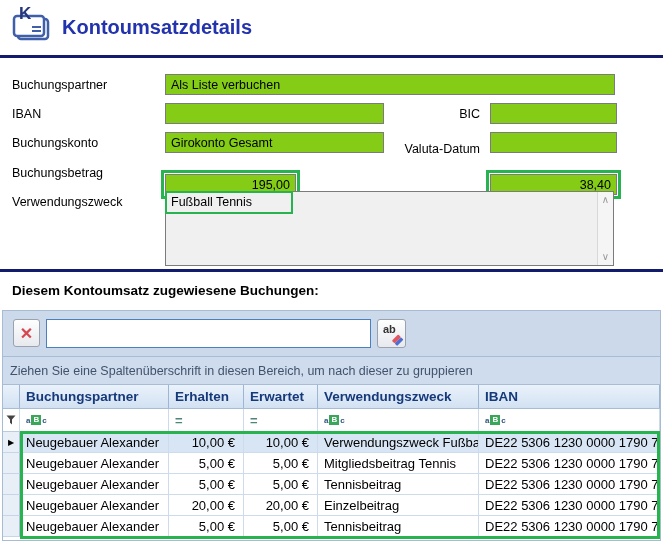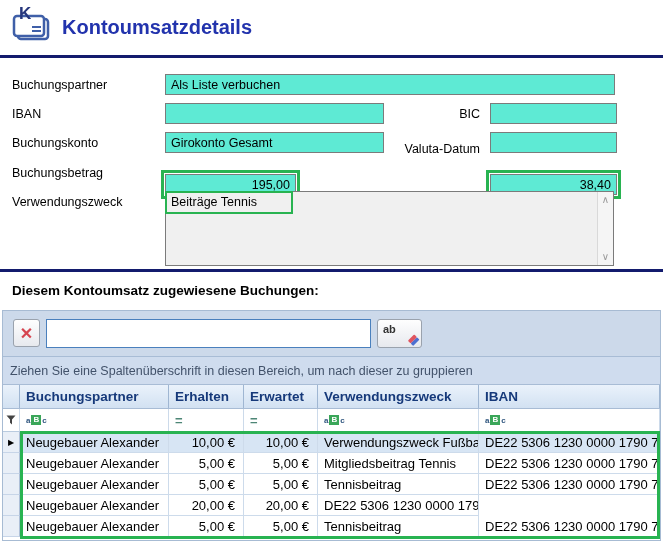--- a/index.html
+++ b/index.html
@@ -9,21 +9,21 @@
 
   
   .app-icon{position:absolute;left:8px;top:3px;width:46px;height:44px;}
   .page-title{position:absolute;left:62px;top:16px;font-size:20px;font-weight:bold;color:#2233ad;}
   .navy-line{position:absolute;left:0;width:663px;height:3px;background:#131b6d;}
   .line1{top:55px;} .line2{top:269px;}
 
   
   .flabel{position:absolute;font-size:12.5px;color:#000;white-space:nowrap;}
   .flabel.right{text-align:right;}
-  .field{position:absolute;height:21px;background:#5eead4;border:1px solid #7b7b7b;
+  .field{position:absolute;height:21px;background:#84cc16;border:1px solid #7b7b7b;
          font-size:12.5px;display:flex;align-items:center;padding:0 5px;overflow:hidden;white-space:nowrap;}
   .field.num{justify-content:flex-end;margin-top:12px;}
   .green-outline{outline:3px solid #28b351;outline-offset:1px;}
   .vz-area{position:absolute;left:165px;top:191px;width:449px;height:75px;background:#f0f0f0;
            border:1px solid #7b7b7b;font-size:12.5px;}
   .vz-text{position:absolute;left:5px;top:3px;white-space:nowrap;}
   .vz-green{position:absolute;left:-1px;top:-1px;width:128px;height:23px;border:2px solid #28b351;pointer-events:none;}
   .vz-scroll{position:absolute;right:0;top:0;bottom:0;width:16px;background:#f5f5f5;border-left:1px solid #d9d9d9;}
   .vz-scroll .arr{position:absolute;left:0;width:100%;text-align:center;color:#9a9a9a;font-size:10px;line-height:14px;}
   .arr.up{top:1px;} .arr.dn{bottom:1px;}
@@ -32,21 +32,21 @@
 
   
   .grid{position:absolute;left:2px;top:310px;width:659px;height:231px;background:#fff;
         border:1px solid #a7bbd3;}
   .toolbar{position:absolute;left:0;top:0;right:0;height:45px;background:#ccd9ea;}
   .btn{position:absolute;background:linear-gradient(#fefefe,#e7e9ee);border:1px solid #9aa2ad;
        border-radius:3px;display:flex;align-items:center;justify-content:center;cursor:default;}
   .x-btn{left:10px;top:8px;width:27px;height:28px;color:#d64550;font-weight:bold;font-size:16px;}
   .search-input{position:absolute;left:43px;top:8px;width:325px;height:29px;border:1px solid #4a80bd;
                 background:#fff;font-family:"Liberation Sans",sans-serif;font-size:13px;padding:0 4px;outline:none;}
-  .ab-btn{left:374px;top:8px;width:45px;height:29px;font-size:11px;color:#333;font-weight:bold;}
+  .ab-btn{left:374px;top:8px;width:29px;height:29px;font-size:11px;color:#333;font-weight:bold;}
   .ab-btn .ab-t{position:absolute;left:5px;top:3px;}
   .ab-btn svg{position:absolute;right:1px;bottom:1px;}
 
   .groupbar{position:absolute;left:0;top:45px;right:0;height:28px;background:#cfdcee;
             border-top:1px solid #a8bcd5;display:flex;align-items:center;padding-left:7px;
             font-size:12.5px;color:#42526a;}
 
   .gridrow{display:grid;grid-template-columns:17px 149px 75px 74px 161px 1fr;}
   .header-row{position:absolute;left:0;top:73px;right:0;height:25px;
               background:linear-gradient(#eaf2fb,#d2e1f2);border-top:1px solid #a8bcd5;border-bottom:1px solid #a8bcd5;}
@@ -98,21 +98,21 @@
 
   <div class="field" style="left:165px;top:74px;width:450px;">Als Liste verbuchen</div>
   <div class="field" style="left:165px;top:103px;width:219px;"></div>
   <div class="field" style="left:490px;top:103px;width:127px;"></div>
   <div class="field" style="left:165px;top:132px;width:219px;">Girokonto Gesamt</div>
   <div class="field" style="left:490px;top:132px;width:127px;"></div>
   <div class="field num green-outline" style="left:165px;top:162px;width:131px;">195,00</div>
   <div class="field num green-outline" style="left:490px;top:162px;width:127px;">38,40</div>
 
   <div class="vz-area">
-    <span class="vz-text">Beiträge Tennis</span>
+    <span class="vz-text">Fußball Tennis</span>
     <span class="vz-green"></span>
     <span class="vz-scroll">
       <span class="arr up">∧</span>
       <span class="arr dn">∨</span>
     </span>
   </div>
 
   <div class="navy-line line2"></div>
   <div class="section-title">Diesem Kontoumsatz zugewiesene Buchungen:</div>
 
@@ -207,20 +207,21 @@
           <div class="gcell dcell num">5,00 €</div>
           <div class="gcell dcell num">5,00 €</div>
           <div class="gcell dcell">Tennisbeitrag</div>
           <div class="gcell dcell">DE22 5306 1230 0000 1790 72</div>
         </div>
         <div class="gridrow drow">
           <div class="gcell icell"></div>
           <div class="gcell dcell">Neugebauer Alexander</div>
           <div class="gcell dcell num">20,00 €</div>
           <div class="gcell dcell num">20,00 €</div>
+          <div class="gcell dcell">Einzelbeitrag</div>
           <div class="gcell dcell">DE22 5306 1230 0000 1790 72</div>
         </div>
         <div class="gridrow drow">
           <div class="gcell icell"></div>
           <div class="gcell dcell">Neugebauer Alexander</div>
           <div class="gcell dcell num">5,00 €</div>
           <div class="gcell dcell num">5,00 €</div>
           <div class="gcell dcell">Tennisbeitrag</div>
           <div class="gcell dcell">DE22 5306 1230 0000 1790 72</div>
         </div>

